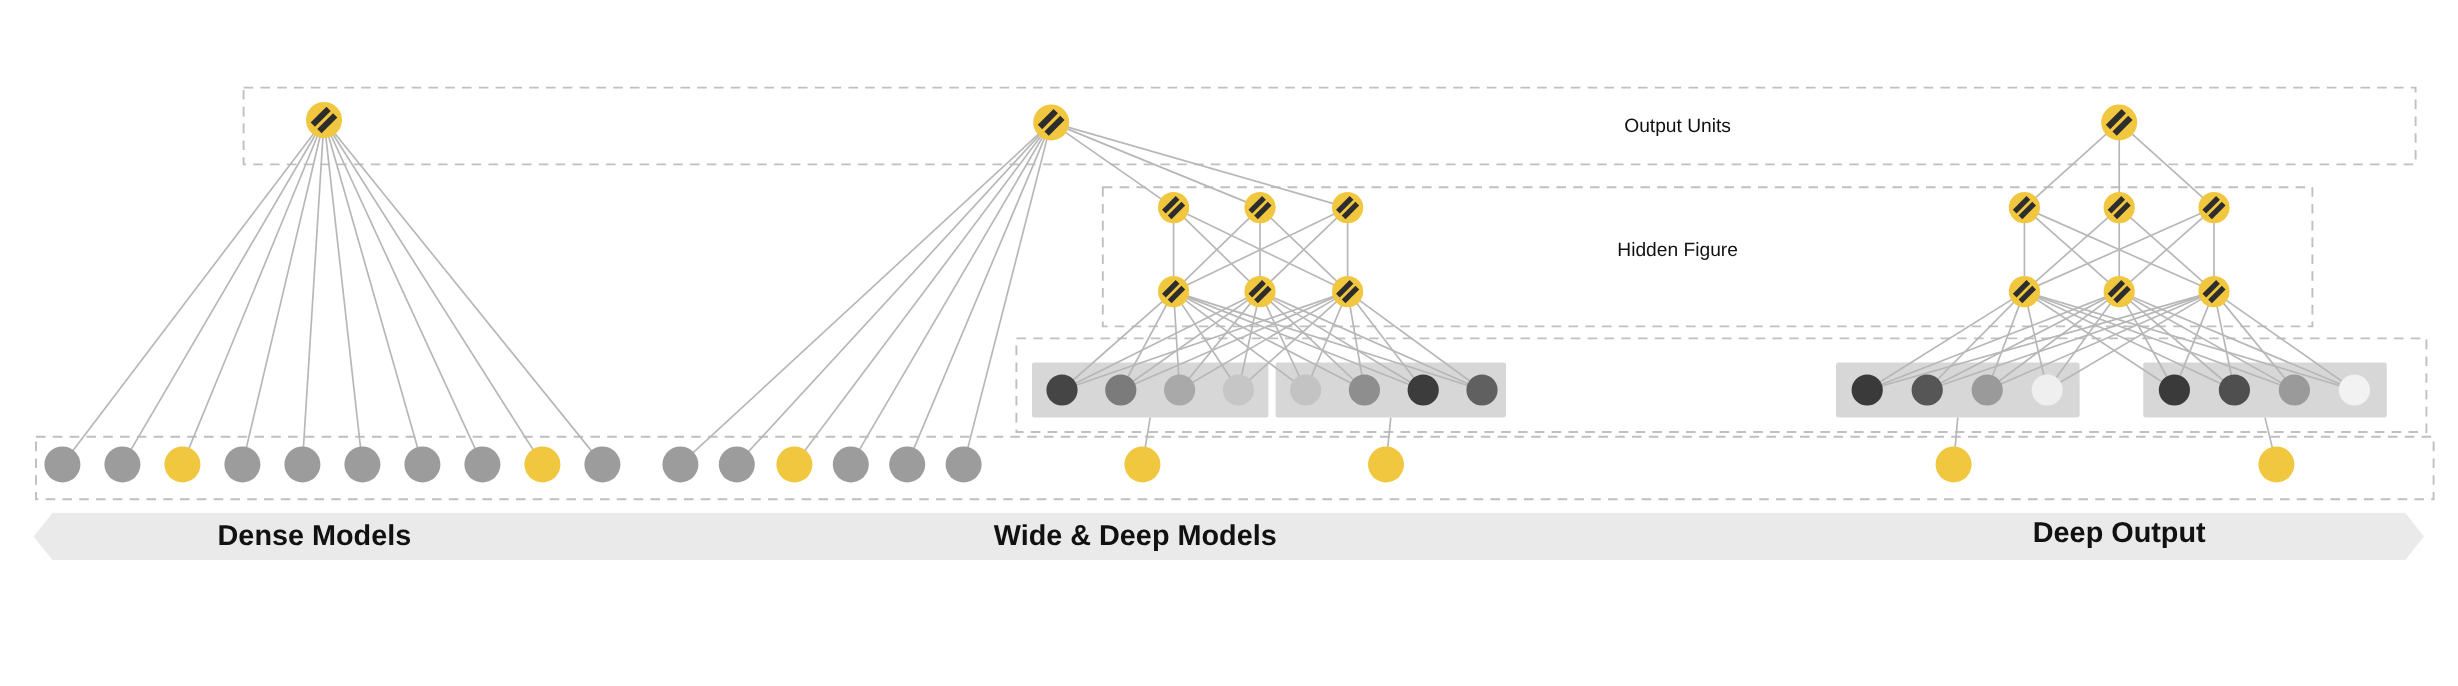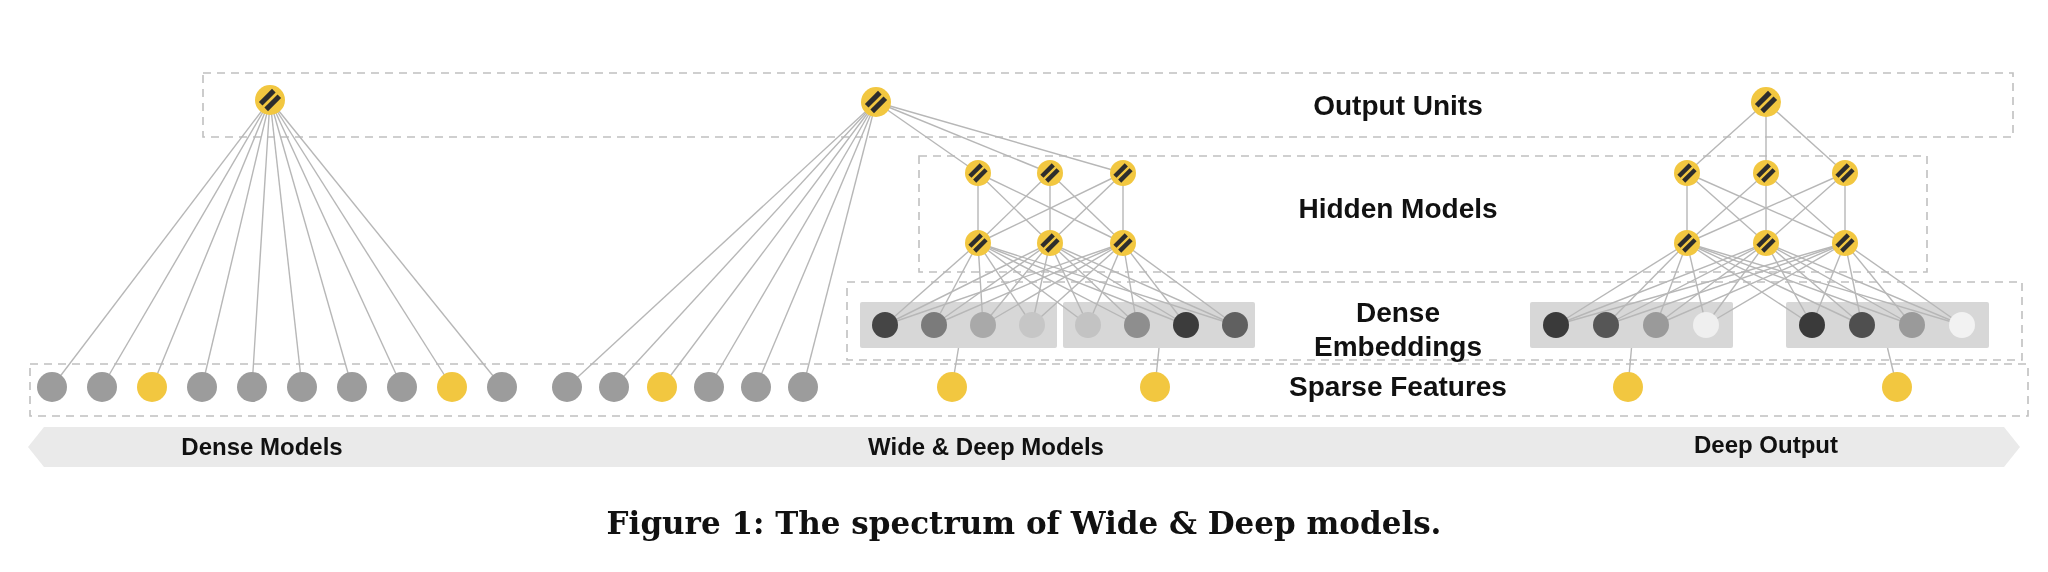--- a/index.html
+++ b/index.html
@@ -8,24 +8,24 @@
     width: 2048px;
     height: 572px;
     background: #ffffff;
     font-family: "Liberation Sans", sans-serif;
     overflow: hidden;
   }
   svg.diagram { position: absolute; left: 0; top: 0; }
   .row-label {
     position: absolute;
     transform: translate(-50%, -50%);
-    font-weight: 700;
-    font-size: 28px;
+    font-weight: 400;
+    font-size: 16px;
     color: #111111;
-    text-align: center;
+    text-align: left;
     line-height: 1.2;
     white-space: nowrap;
   }
   .row-label.wrap { white-space: normal; width: 175px; }
   .band {
     position: absolute;
     left: 28px;
     top: 427px;
     width: 1992px;
     height: 40px;
@@ -273,24 +273,21 @@
         <circle cx="1812" cy="325" r="13" fill="#3A3A3A"></circle>
         <circle cx="1862" cy="325" r="13" fill="#4F4F4F"></circle>
         <circle cx="1912" cy="325" r="13" fill="#9A9A9A"></circle>
         <circle cx="1962" cy="325" r="13" fill="#F2F2F2"></circle>
         <circle cx="1628" cy="387" r="15" fill="#F2C740"></circle>
         <circle cx="1897" cy="387" r="15" fill="#F2C740"></circle>
       </g>
     </svg>
 
   <div class="row-label" style="left:1398px; top:106px">Output Units</div>
-  <div class="row-label" style="left:1398px; top:209px">Hidden Models</div>
-  <div class="row-label wrap" style="left:1398px; top:330px">Dense Embeddings</div>
-  <div class="row-label" style="left:1398px; top:387px">Sparse Features</div>
+  <div class="row-label" style="left:1398px; top:209px">Hidden Figure</div>
 
   <div class="band"></div>
   <div class="band-label" style="left:262px; top:447px">Dense Models</div>
-  <div class="band-label" style="left:986px; top:447px">Wide &amp; Deep Models</div>
+  <div class="band-label" style="left:946px; top:447px">Wide &amp; Deep Models</div>
   <div class="band-label" style="left:1766px; top:445px">Deep Output</div>
 
-  <div class="caption">Figure 1: The spectrum of Wide &amp; Deep models.</div>
 
 </div>
 
 </body></html>

